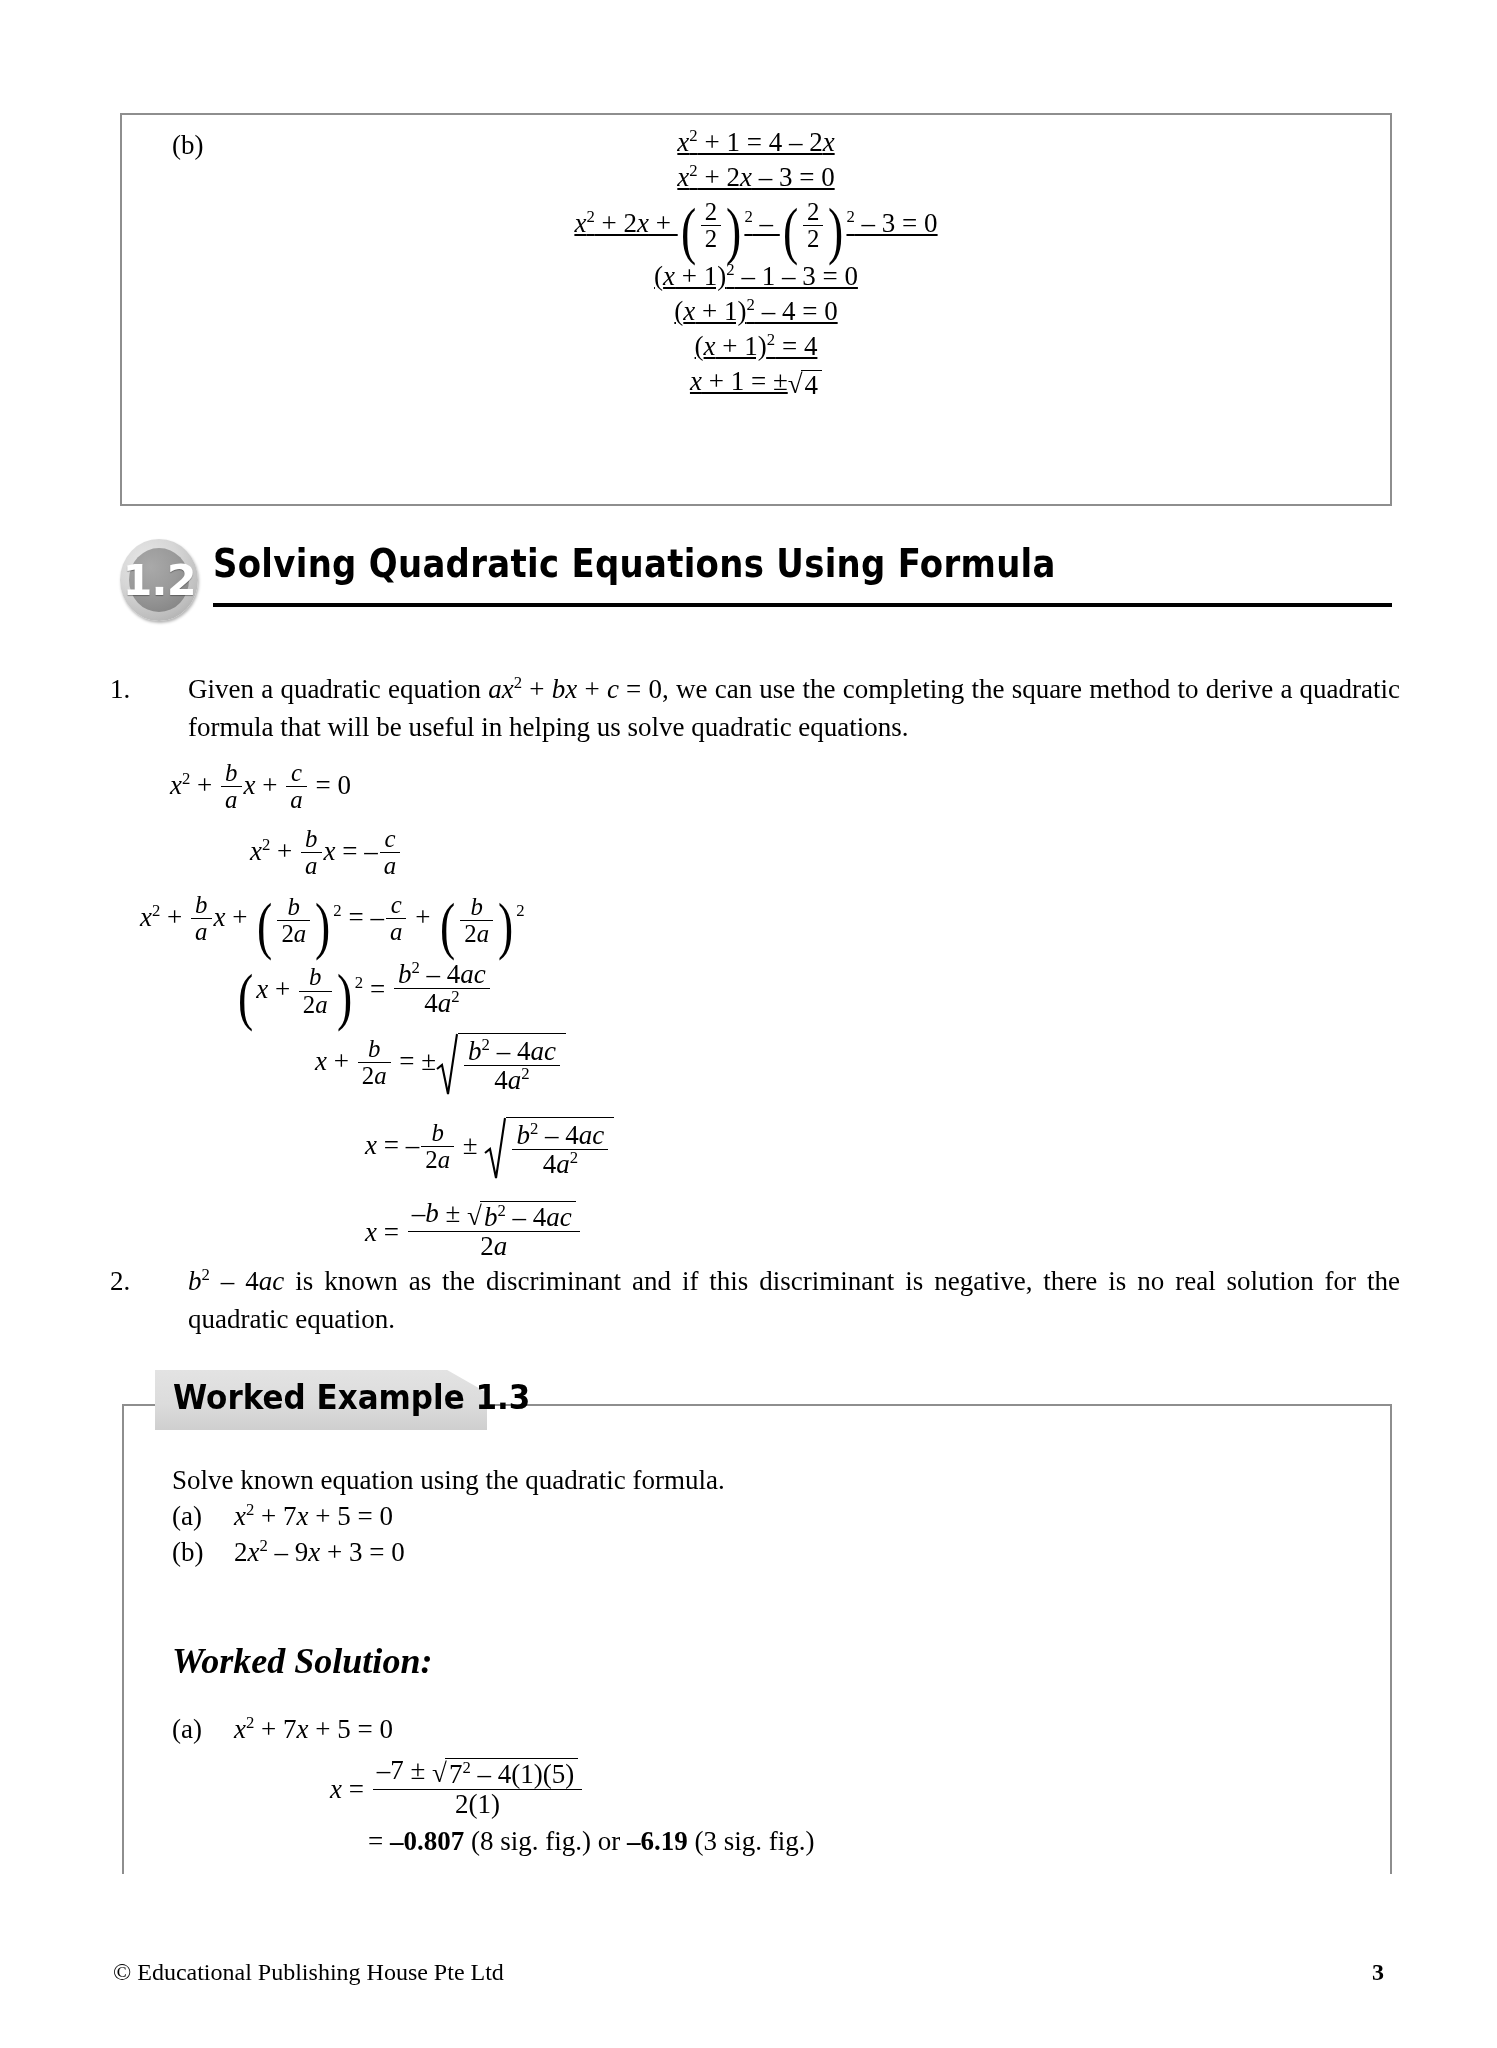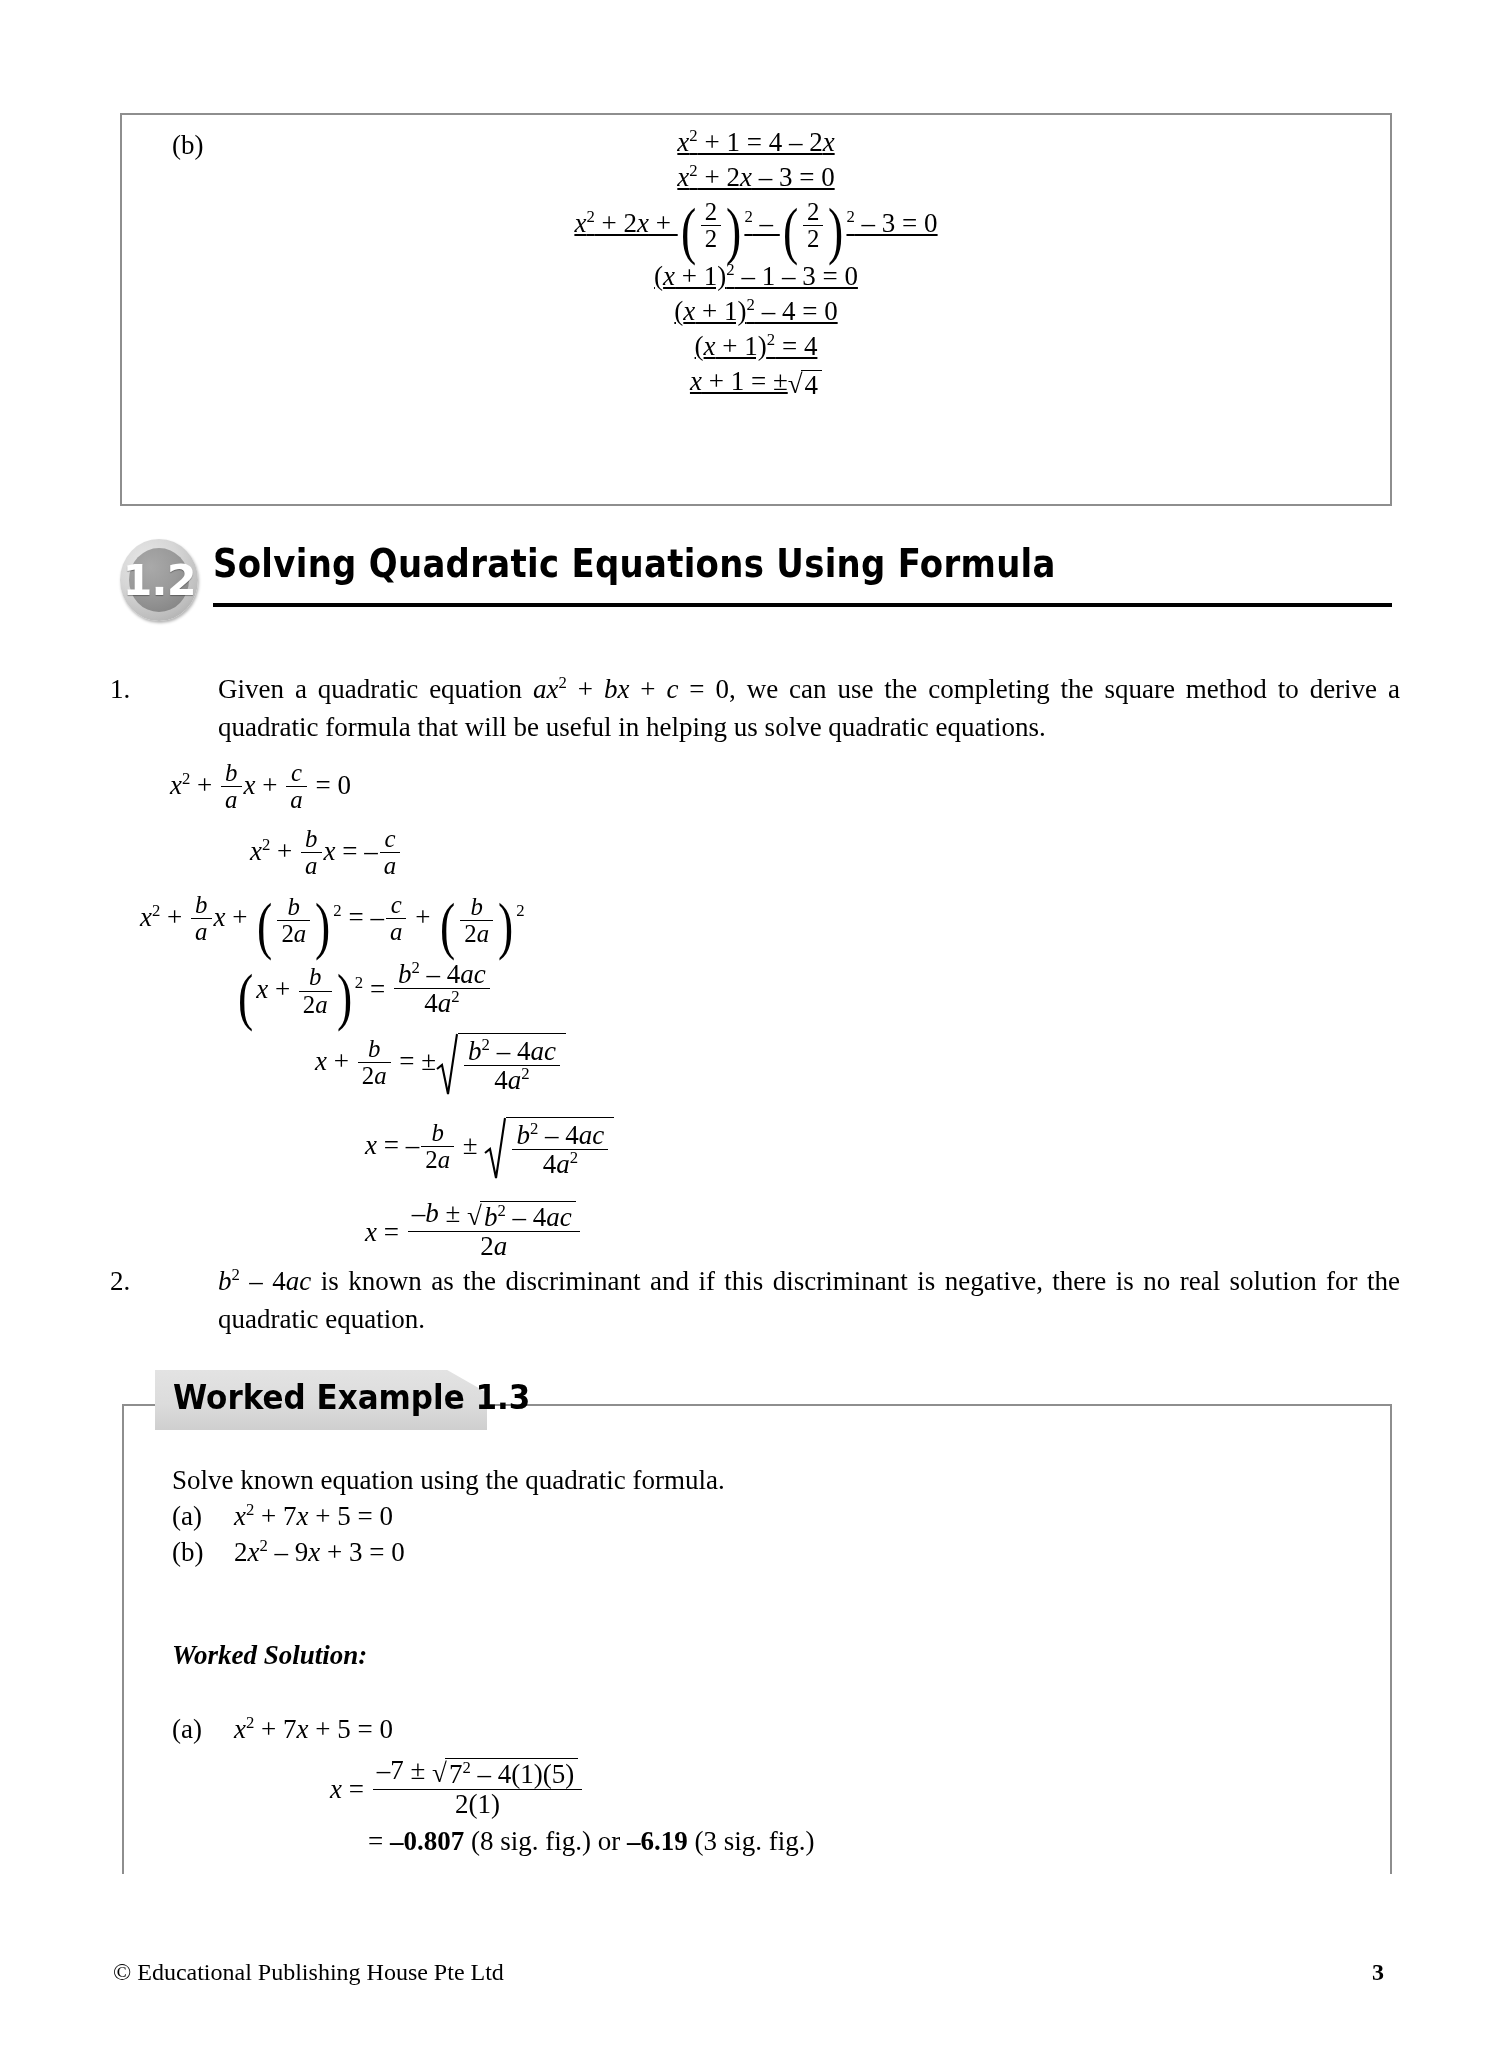--- a/index.html
+++ b/index.html
@@ -178,21 +178,21 @@
     font-size: 27px;
     line-height: 1.42;
   }
   .item .num {
     position: absolute;
     left: 0;
     top: 0;
     width: 60px;
   }
   .item .body {
-    margin-left: 108px;
+    margin-left: 78px;
     text-align: justify;
   }
 
   #item-1 { left: 110px; top: 670px; width: 1290px; }
   #item-2 { left: 110px; top: 1262px; width: 1290px; }
 
   
   #derivation {
     position: absolute;
     left: 140px;
@@ -245,21 +245,21 @@
     font-size: 27px;
     line-height: 1.34;
   }
   #we-intro .qrow { white-space: nowrap; }
   #we-intro .qlab { display: inline-block; width: 62px; }
 
   #ws-heading {
     position: absolute;
     left: 172px;
     top: 1640px;
-    font-size: 27px;
+    font-size: 36px;
     font-weight: bold;
     font-style: italic;
   }
 
   #ws-a-label {
     position: absolute;
     left: 172px;
     top: 1714px;
     font-size: 27px;
     white-space: nowrap;

